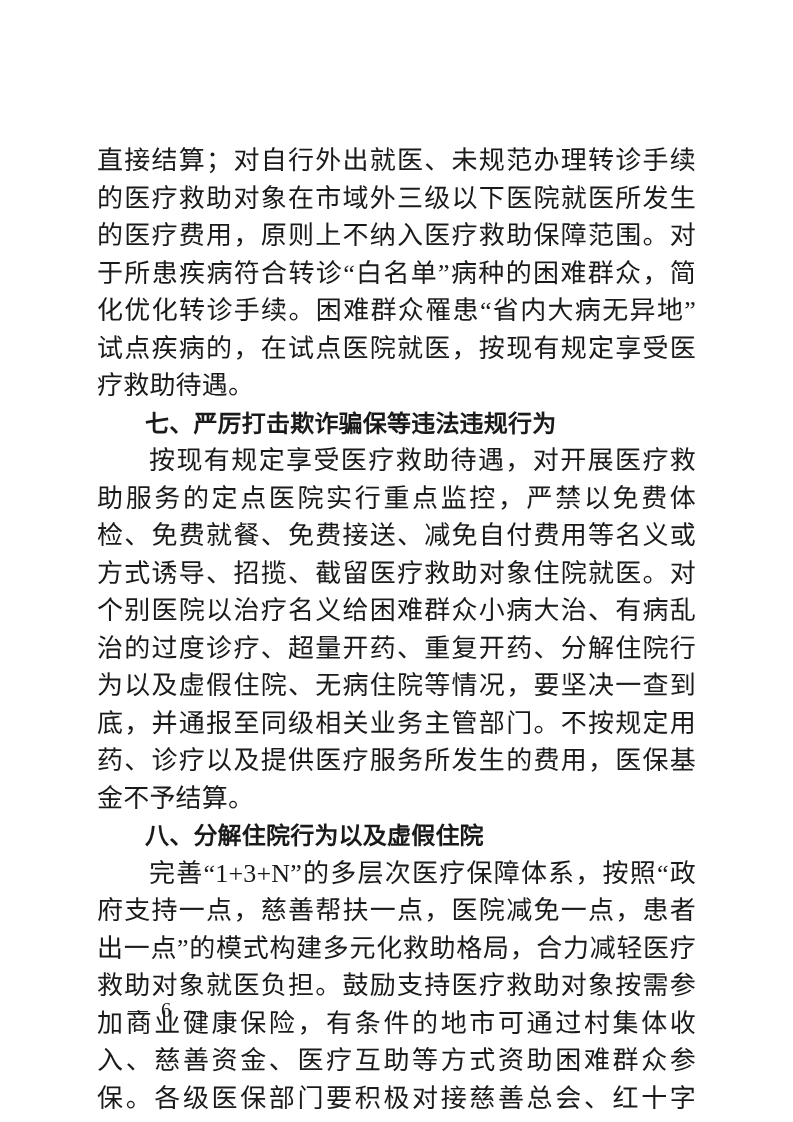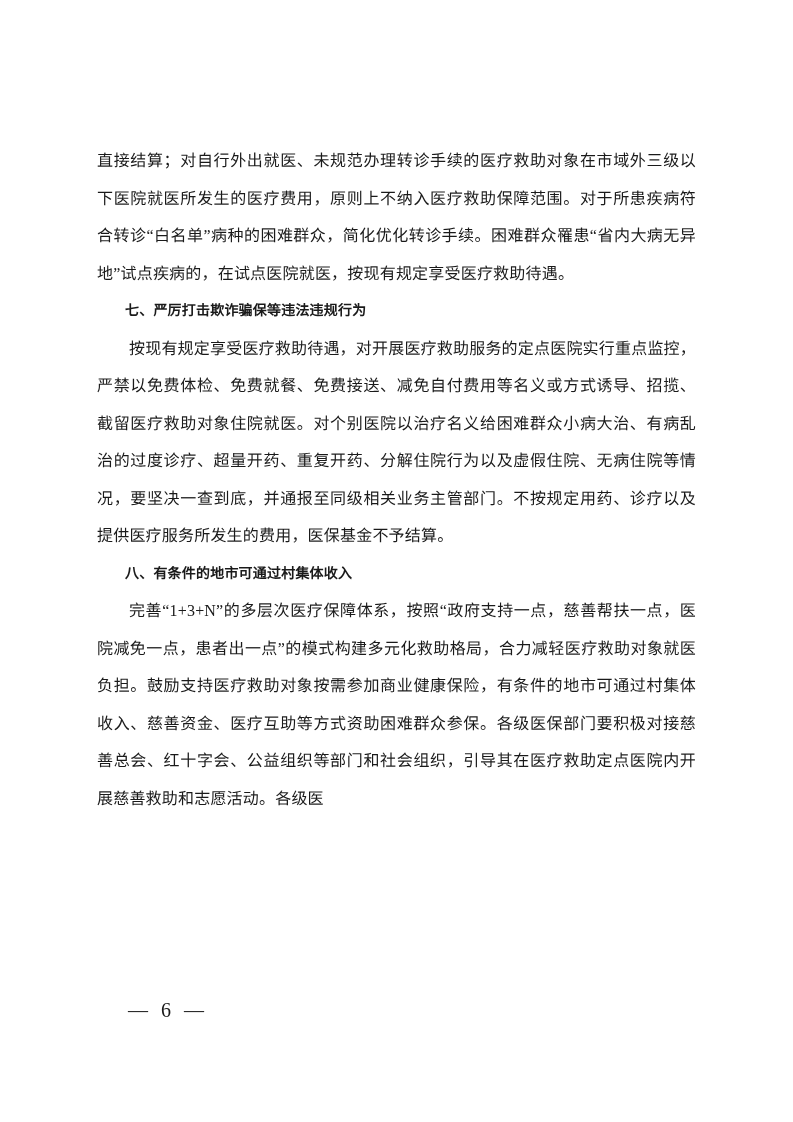--- a/index.html
+++ b/index.html
@@ -17,35 +17,35 @@
   }
   .content {
     position: absolute;
     left: 97px;
     top: 142px;
     width: 599px;
   }
   .body-para {
     margin: 0;
     font-family: "Liberation Serif", "DejaVu Serif", serif;
-    font-size: 16px;
+    font-size: 26px;
     line-height: 37.5px;
     text-align: justify;
     text-justify: inter-ideograph;
     text-indent: 2em;
     letter-spacing: 0.2px;
   }
   .body-para.no-indent {
     text-indent: 0;
   }
   .section-heading {
     margin: 0;
     font-family: "Liberation Sans", "DejaVu Sans", sans-serif;
     font-weight: bold;
-    font-size: 14px;
+    font-size: 24px;
     line-height: 37.5px;
     text-indent: 2em;
     letter-spacing: 0.2px;
   }
   .page-footer {
     position: absolute;
     left: 128px;
     top: 997px;
     font-family: "Liberation Serif", "DejaVu Serif", serif;
     font-size: 20px;
@@ -55,20 +55,20 @@
   }
 </style>
 </head>
 <body>
 
 <div class="page">
   <main class="content">
     <p class="body-para no-indent">直接结算；对自行外出就医、未规范办理转诊手续的医疗救助对象在市域外三级以下医院就医所发生的医疗费用，原则上不纳入医疗救助保障范围。对于所患疾病符合转诊“白名单”病种的困难群众，简化优化转诊手续。困难群众罹患“省内大病无异地”试点疾病的，在试点医院就医，按现有规定享受医疗救助待遇。</p>
     <h2 class="section-heading">七、严厉打击欺诈骗保等违法违规行为</h2>
     <p class="body-para">按现有规定享受医疗救助待遇，对开展医疗救助服务的定点医院实行重点监控，严禁以免费体检、免费就餐、免费接送、减免自付费用等名义或方式诱导、招揽、截留医疗救助对象住院就医。对个别医院以治疗名义给困难群众小病大治、有病乱治的过度诊疗、超量开药、重复开药、分解住院行为以及虚假住院、无病住院等情况，要坚决一查到底，并通报至同级相关业务主管部门。不按规定用药、诊疗以及提供医疗服务所发生的费用，医保基金不予结算。</p>
-    <h2 class="section-heading">八、有条件的地市可通过村集体收入</h2>
+    <h2 class="section-heading">八、分解住院行为以及虚假住院</h2>
     <p class="body-para">完善“1+3+N”的多层次医疗保障体系，按照“政府支持一点，慈善帮扶一点，医院减免一点，患者出一点”的模式构建多元化救助格局，合力减轻医疗救助对象就医负担。鼓励支持医疗救助对象按需参加商业健康保险，有条件的地市可通过村集体收入、慈善资金、医疗互助等方式资助困难群众参保。各级医保部门要积极对接慈善总会、红十字会、公益组织等部门和社会组织，引导其在医疗救助定点医院内开展慈善救助和志愿活动。各级医</p>
   </main>
 
   <div class="page-footer">
     <span>— 6 —</span>
   </div>
 </div>
 
 </body></html>

